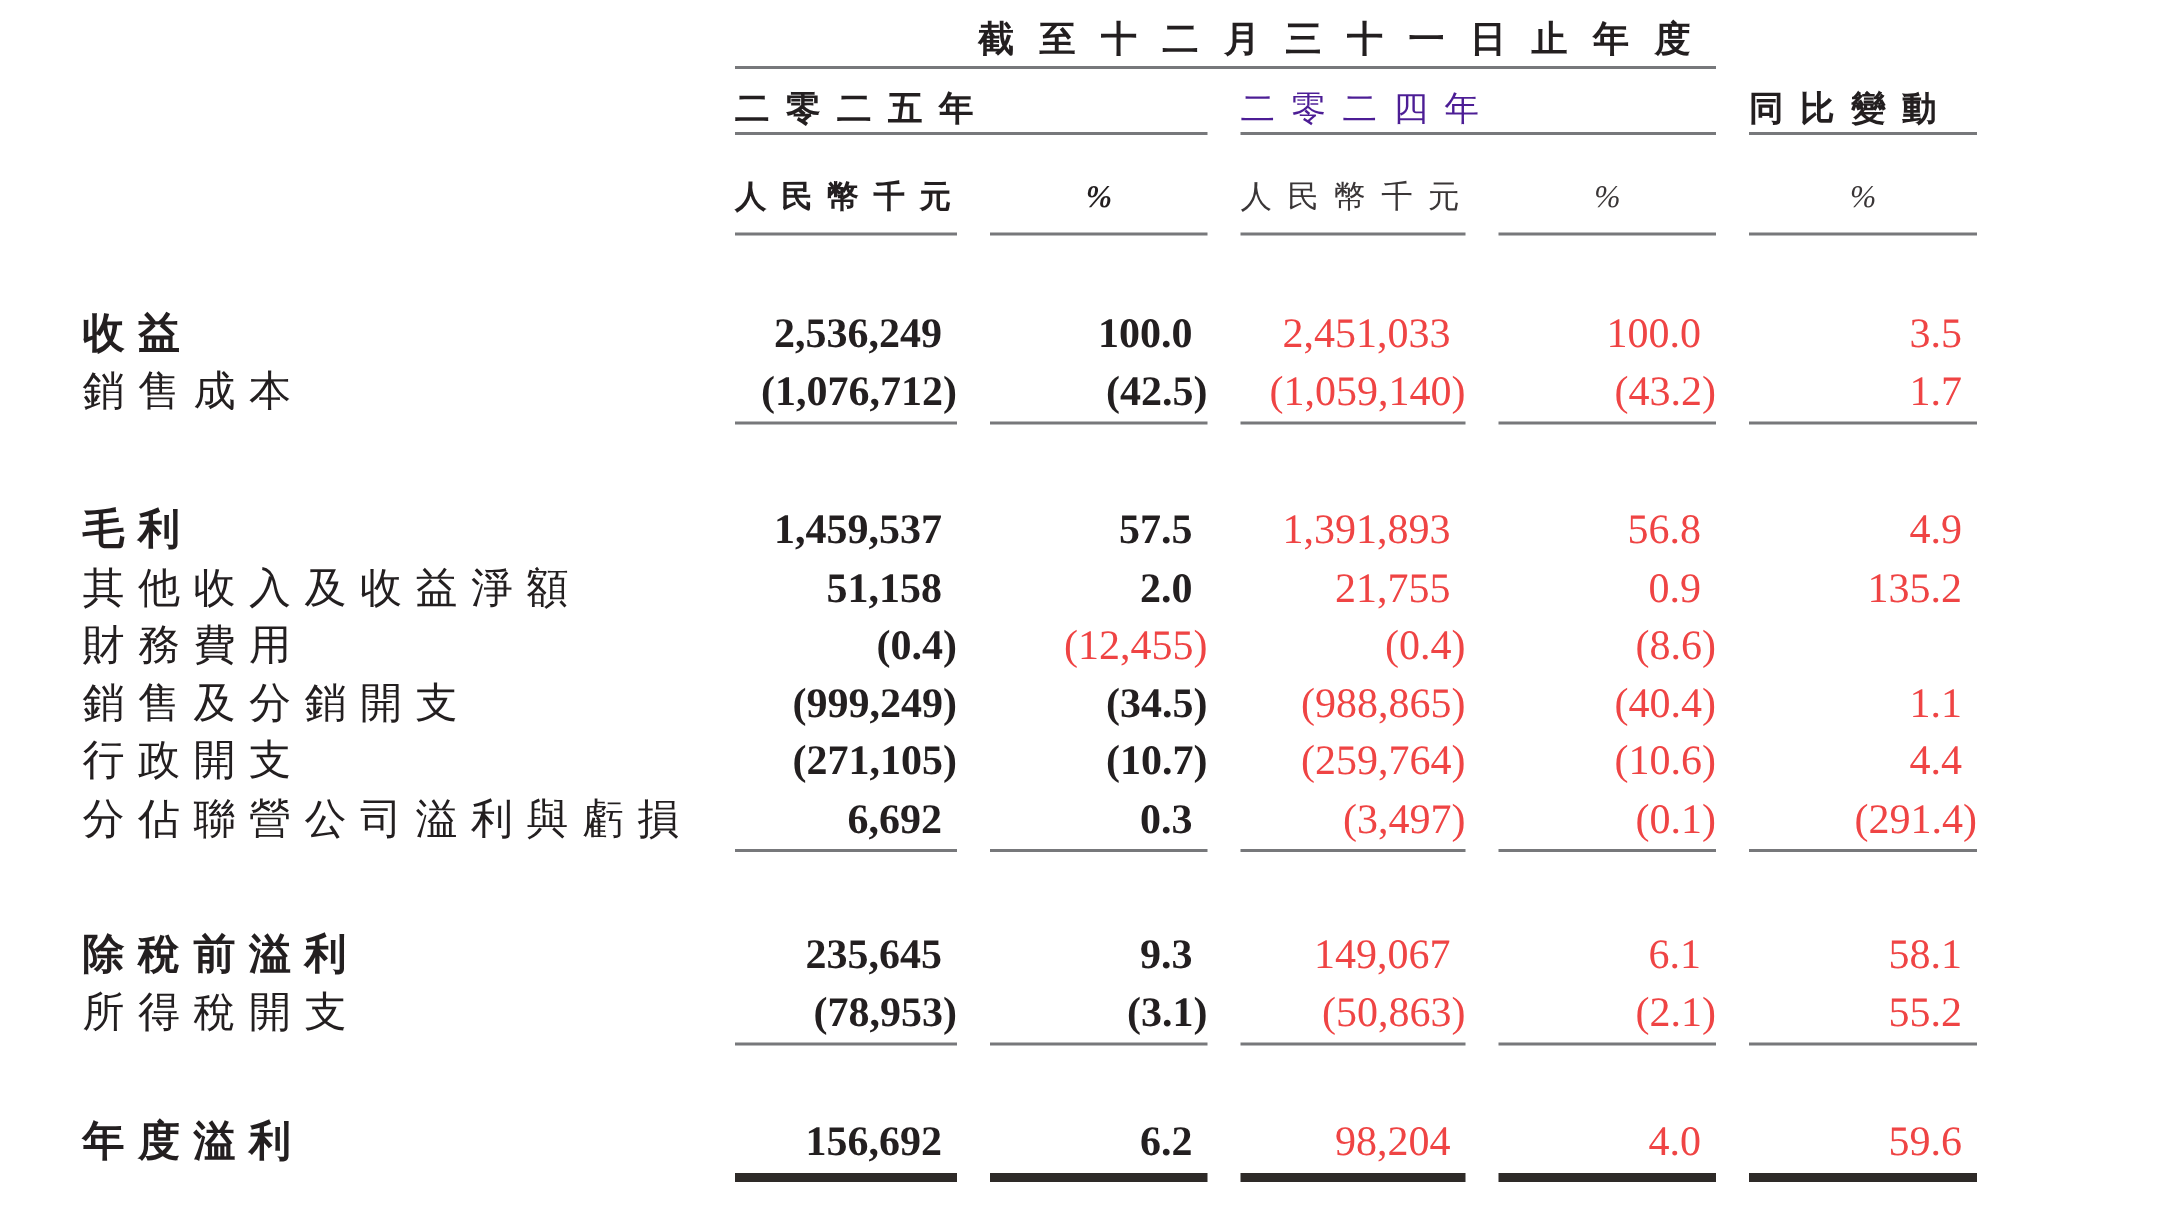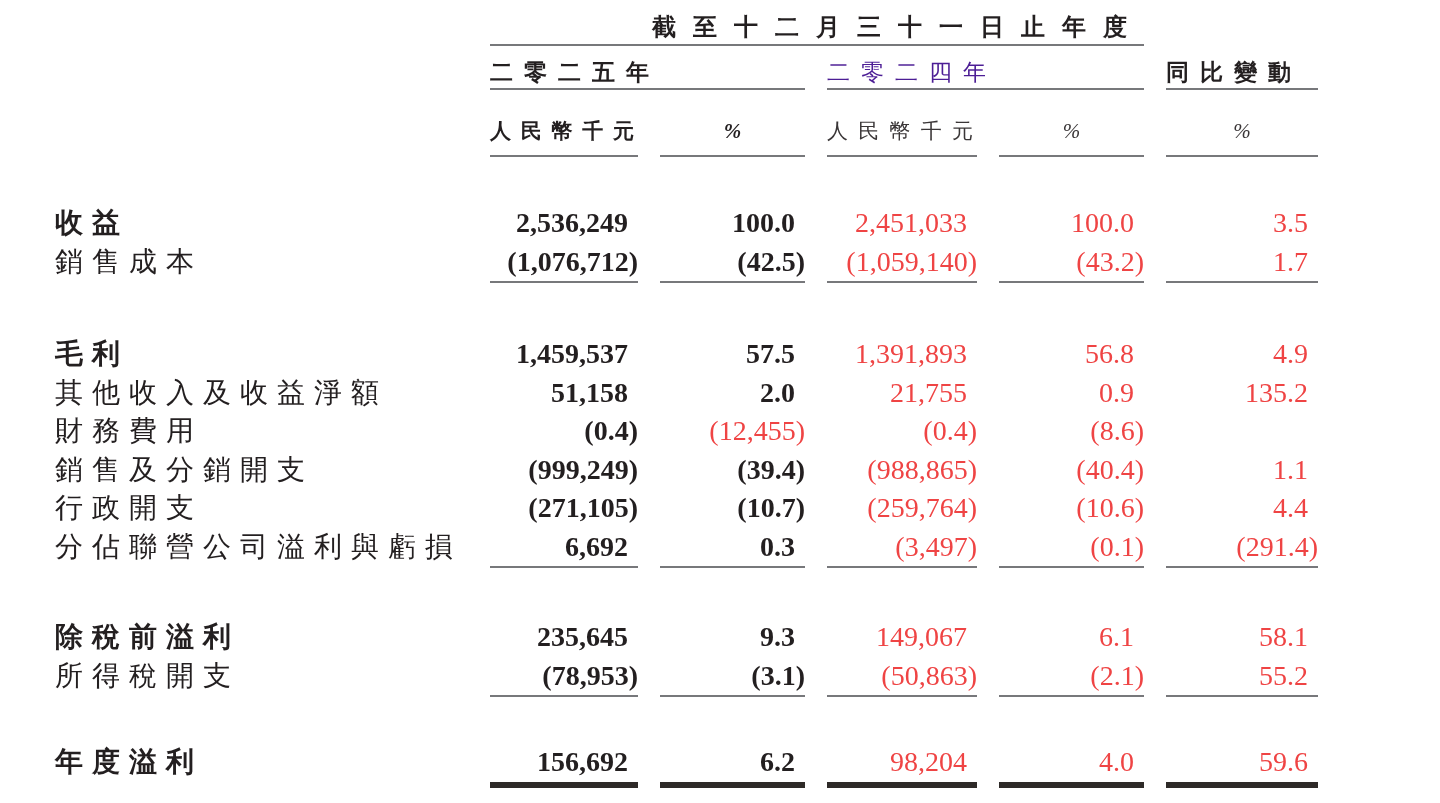--- a/index.html
+++ b/index.html
@@ -157,21 +157,21 @@
       <div class="lbl">財務費用</div>
       <div class="n b neg">(0.4)</div>
       <div class="n neg">(12,455)</div>
       <div class="n neg">(0.4)</div>
       <div class="n neg">(8.6)</div>
     </div>
 
     <div class="grid row">
       <div class="lbl">銷售及分銷開支</div>
       <div class="n b neg">(999,249)</div>
-      <div class="n b neg">(39.4)</div>
+      <div class="n b neg">(34.5)</div>
       <div class="n neg">(988,865)</div>
       <div class="n neg">(40.4)</div>
       <div class="n">1.1</div>
     </div>
 
     <div class="grid row">
       <div class="lbl">行政開支</div>
       <div class="n b neg">(271,105)</div>
       <div class="n b neg">(10.7)</div>
       <div class="n neg">(259,764)</div>

